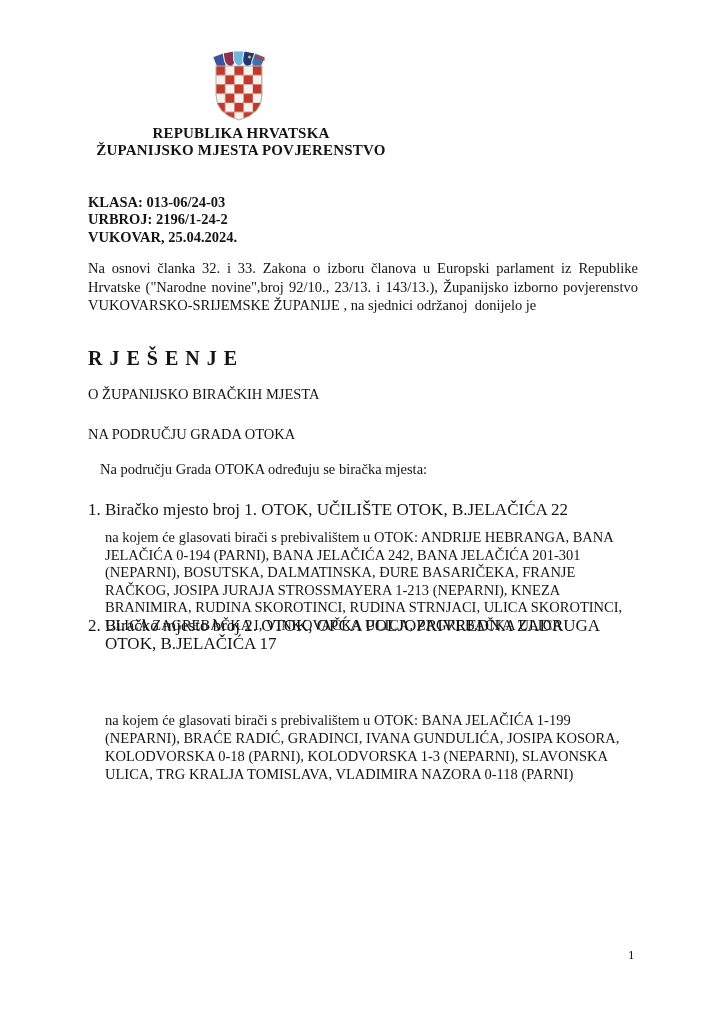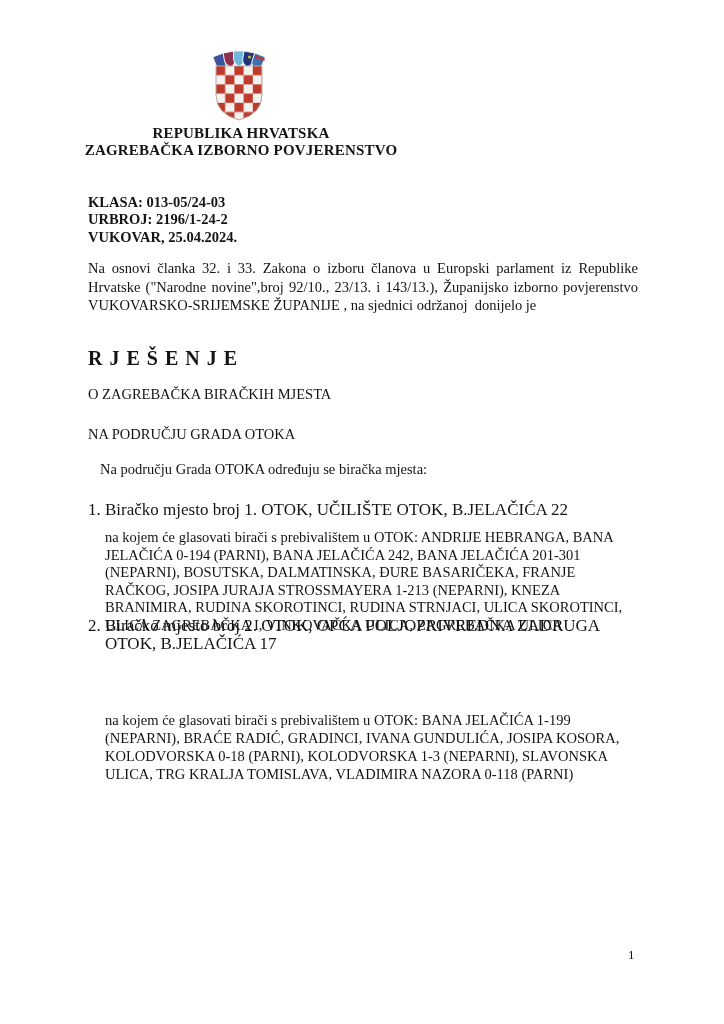--- a/index.html
+++ b/index.html
@@ -97,38 +97,38 @@
         <circle cx="77" cy="16" r="3" fill="#e8b83a"></circle>
         <rect x="88" y="16" width="20" height="5" transform="rotate(20 98 18)" fill="#c03a2b" opacity="0.85"></rect>
       </g>
 
       <path d="M 10 34 H 102 V 92 Q 102 130 56 142 Q 10 130 10 92 Z" fill="url(#cb)" stroke="var(--checker-outline, #b3aca4)" stroke-width="2"></path>
     </svg>
   </div>
 
   <div class="org">
     <div>REPUBLIKA HRVATSKA</div>
-    <div>ZAGREBAČKA IZBORNO POVJERENSTVO</div>
+    <div>ŽUPANIJSKO MJESTA POVJERENSTVO</div>
   </div>
 
   <div class="ref">
-    <div>KLASA: 013-05/24-03</div>
+    <div>KLASA: 013-06/24-03</div>
     <div>URBROJ: 2196/1-24-2</div>
     <div>VUKOVAR, 25.04.2024.</div>
   </div>
 
   <div class="preamble">
     <div class="just">Na osnovi članka 32. i 33. Zakona o izboru članova u Europski parlament iz Republike</div>
     <div class="just">Hrvatske ("Narodne novine",broj 92/10., 23/13. i 143/13.), Županijsko izborno povjerenstvo</div>
     <div class="last">VUKOVARSKO-SRIJEMSKE ŽUPANIJE , na sjednici održanoj  donijelo je</div>
   </div>
 
   <div class="title-block">
     <div class="title-main">R J E Š E N J E</div>
-    <div class="subtitle1">O ZAGREBAČKA BIRAČKIH MJESTA</div>
+    <div class="subtitle1">O ŽUPANIJSKO BIRAČKIH MJESTA</div>
     <div class="subtitle2">NA PODRUČJU GRADA OTOKA</div>
   </div>
 
   <div class="lead">Na području Grada OTOKA određuju se biračka mjesta:</div>
 
   <div class="pp-head pp1-head">1. Biračko mjesto broj 1. OTOK, UČILIŠTE OTOK, B.JELAČIĆA 22</div>
   <div class="pp-details pp1-details">na kojem će glasovati birači s prebivalištem u OTOK: ANDRIJE HEBRANGA, BANA JELAČIĆA 0-194 (PARNI), BANA JELAČIĆA 242, BANA JELAČIĆA 201-301 (NEPARNI), BOSUTSKA, DALMATINSKA, ĐURE BASARIČEKA, FRANJE RAČKOG, JOSIPA JURAJA STROSSMAYERA 1-213 (NEPARNI), KNEZA BRANIMIRA, RUDINA SKOROTINCI, RUDINA STRNJACI, ULICA SKOROTINCI, ULICA ZAGREBAČKA I, VINKOVAČKA ULICA, ZAGREBAČKA ULICA</div>
 
   <div class="pp-head pp2-head">2. Biračko mjesto broj 2. OTOK, OPĆA POLJOPRIVREDNA ZADRUGA OTOK, B.JELAČIĆA 17</div>
   <div class="pp-details pp2-details">na kojem će glasovati birači s prebivalištem u OTOK: BANA JELAČIĆA 1-199 (NEPARNI), BRAĆE RADIĆ, GRADINCI, IVANA GUNDULIĆA, JOSIPA KOSORA, KOLODVORSKA 0-18 (PARNI), KOLODVORSKA 1-3 (NEPARNI), SLAVONSKA ULICA, TRG KRALJA TOMISLAVA, VLADIMIRA NAZORA 0-118 (PARNI)</div>

